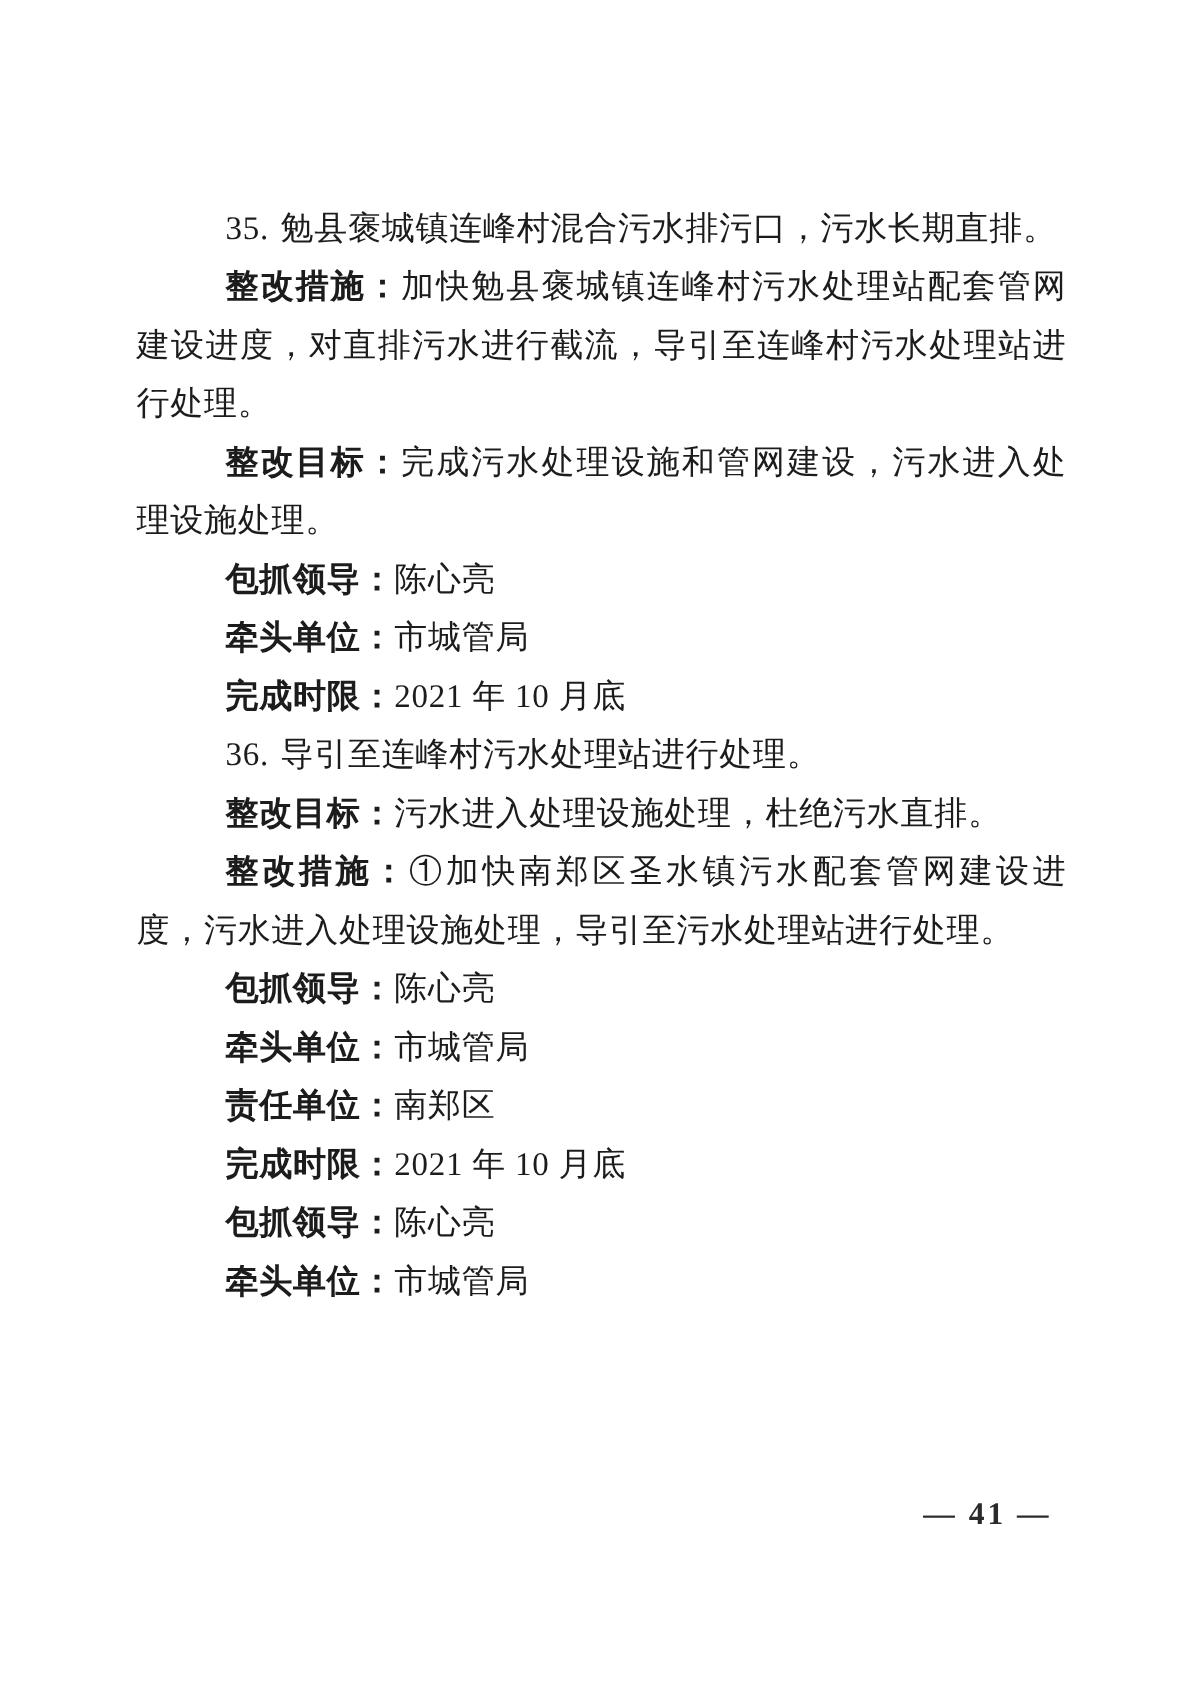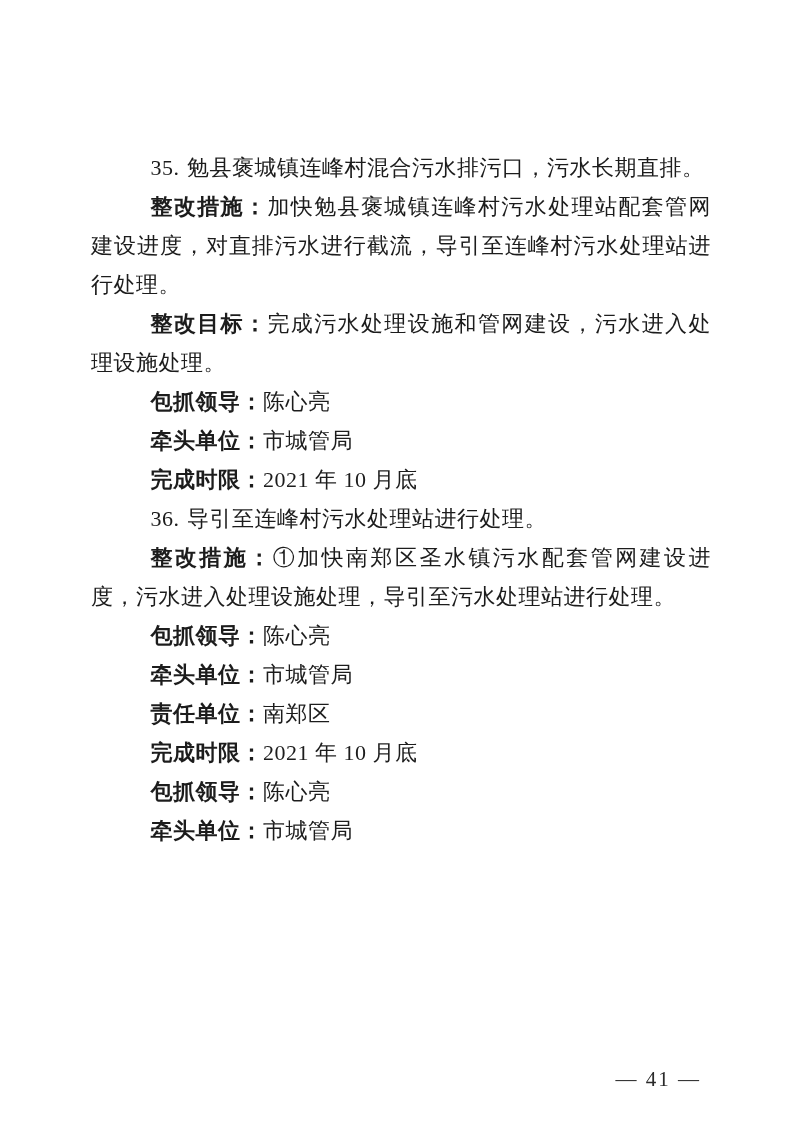--- a/index.html
+++ b/index.html
@@ -12,47 +12,48 @@
     width: 793px;
     height: 1122px;
     background: #ffffff;
     overflow: hidden;
     font-family: "Liberation Serif", "DejaVu Serif", serif;
     color: #1c1c1c;
   }
   .content {
     position: absolute;
     left: 91px;
-    top: 148px;
+    top: 132px;
     width: 620px;
   }
   .para {
     margin: 0;
     font-size: 22px;
     line-height: 39px;
     text-indent: 2.7em;
     text-align: justify;
     letter-spacing: 0.5px;
   }
   .para .num {
     margin-right: 0.35em;
   }
   .para .label {
     font-family: "Liberation Sans", "DejaVu Sans", sans-serif;
     font-weight: 700;
     letter-spacing: 0.5px;
   }
   .page-footer {
     position: absolute;
-    top: 1064px;
+    top: 994px;
     right: 92px;
     font-size: 21px;
     line-height: 30px;
     letter-spacing: 2px;
     color: #2a2a2a;
+    font-weight: bold;
   }
 </style>
 </head>
 <body>
 
 <div class="page">
   <div class="content">
 
     <p class="para"><span class="num">35.</span><span>勉县褒城镇连峰村混合污水排污口，污水长期直排。</span></p>
 
@@ -62,20 +63,21 @@
 
     <p class="para"><span class="label">包抓领导：</span><span>陈心亮</span></p>
 
     <p class="para"><span class="label">牵头单位：</span><span>市城管局</span></p>
 
 
     <p class="para"><span class="label">完成时限：</span><span>2021 年 10 月底</span></p>
 
     <p class="para"><span class="num">36.</span><span>导引至连峰村污水处理站进行处理。</span></p>
 
+    <p class="para"><span class="label">整改目标：</span><span>污水进入处理设施处理，杜绝污水直排。</span></p>
 
     <p class="para"><span class="label">整改措施：</span><span>①加快南郑区圣水镇污水配套管网建设进度，污水进入处理设施处理，导引至污水处理站进行处理。</span></p>
 
     <p class="para"><span class="label">包抓领导：</span><span>陈心亮</span></p>
 
     <p class="para"><span class="label">牵头单位：</span><span>市城管局</span></p>
 
     <p class="para"><span class="label">责任单位：</span><span>南郑区</span></p>
 
     <p class="para"><span class="label">完成时限：</span><span>2021 年 10 月底</span></p>

